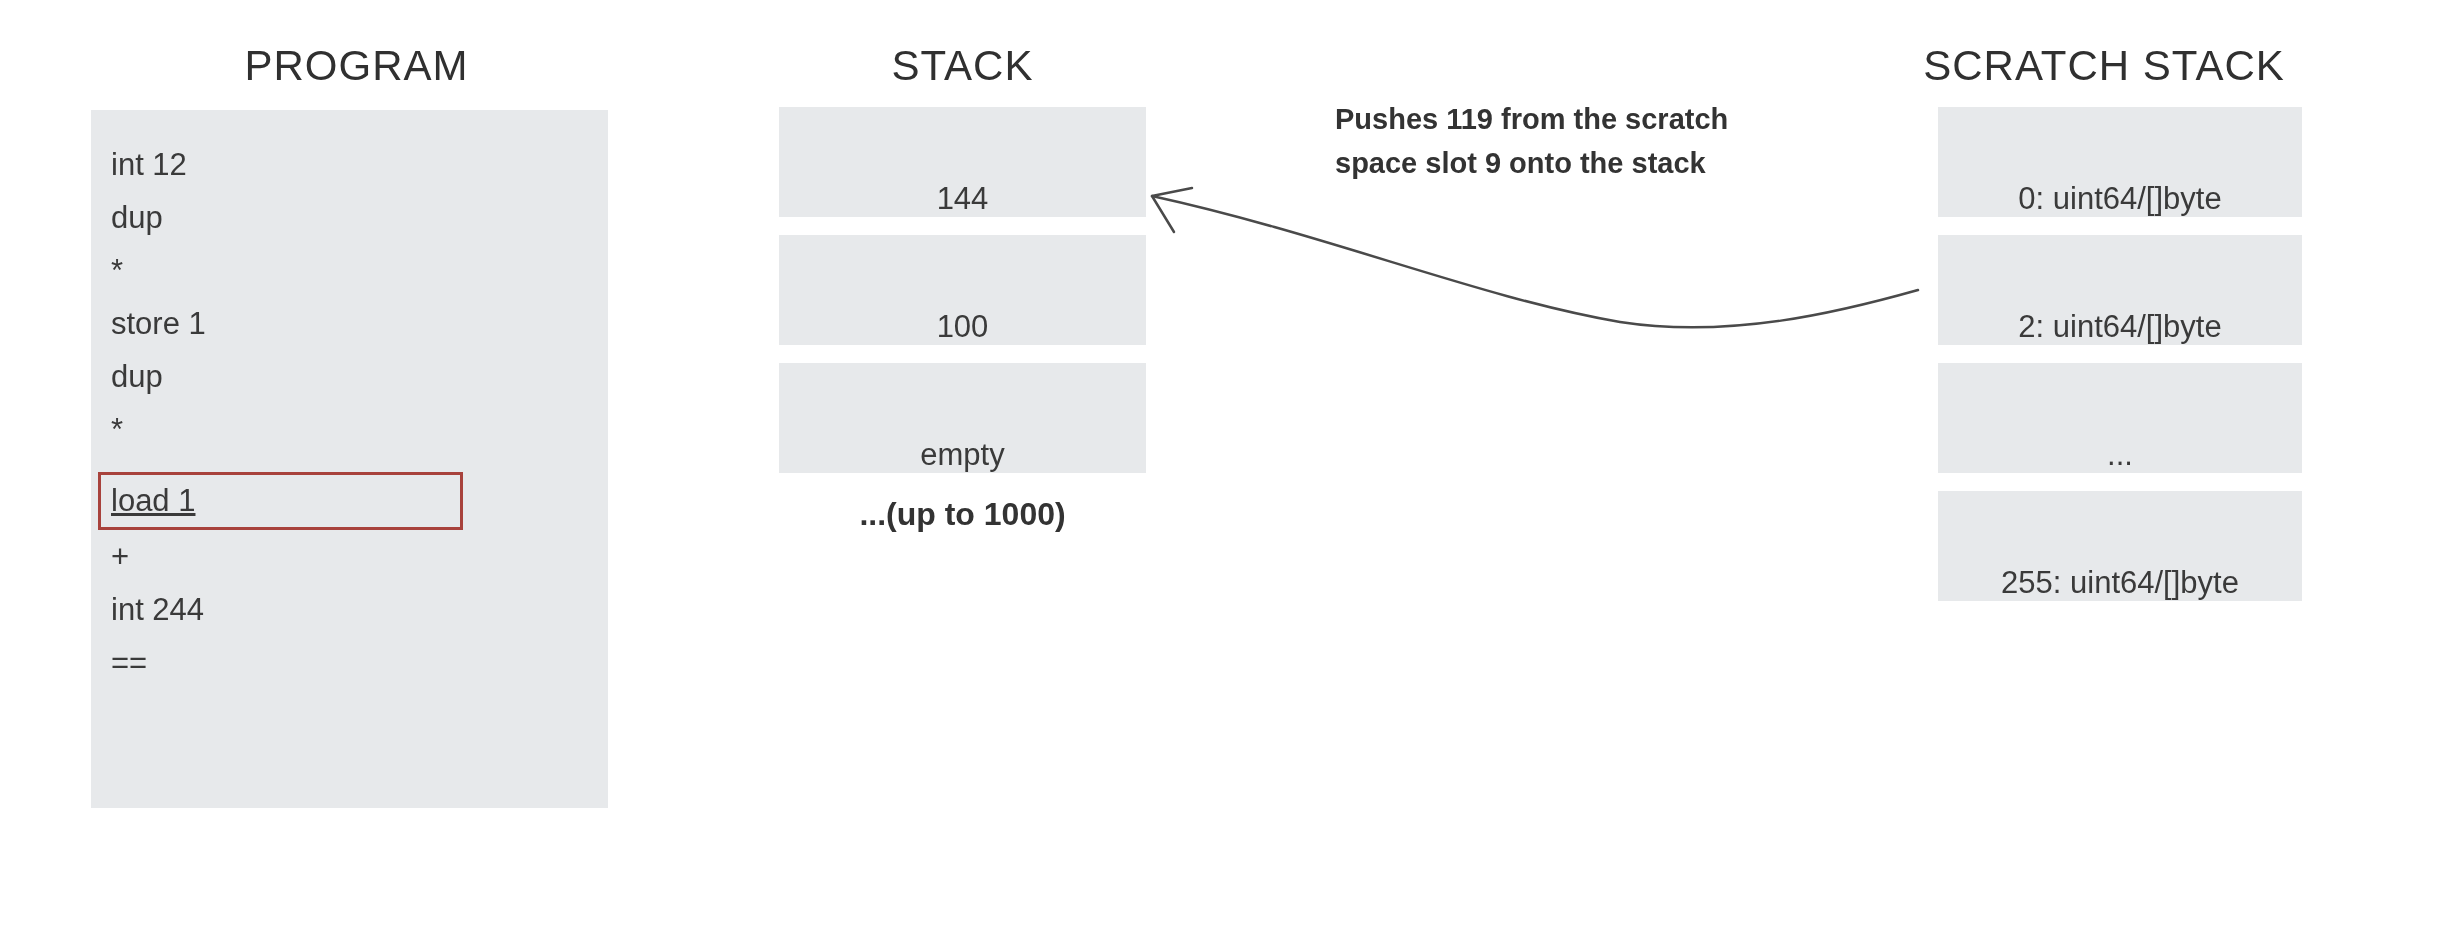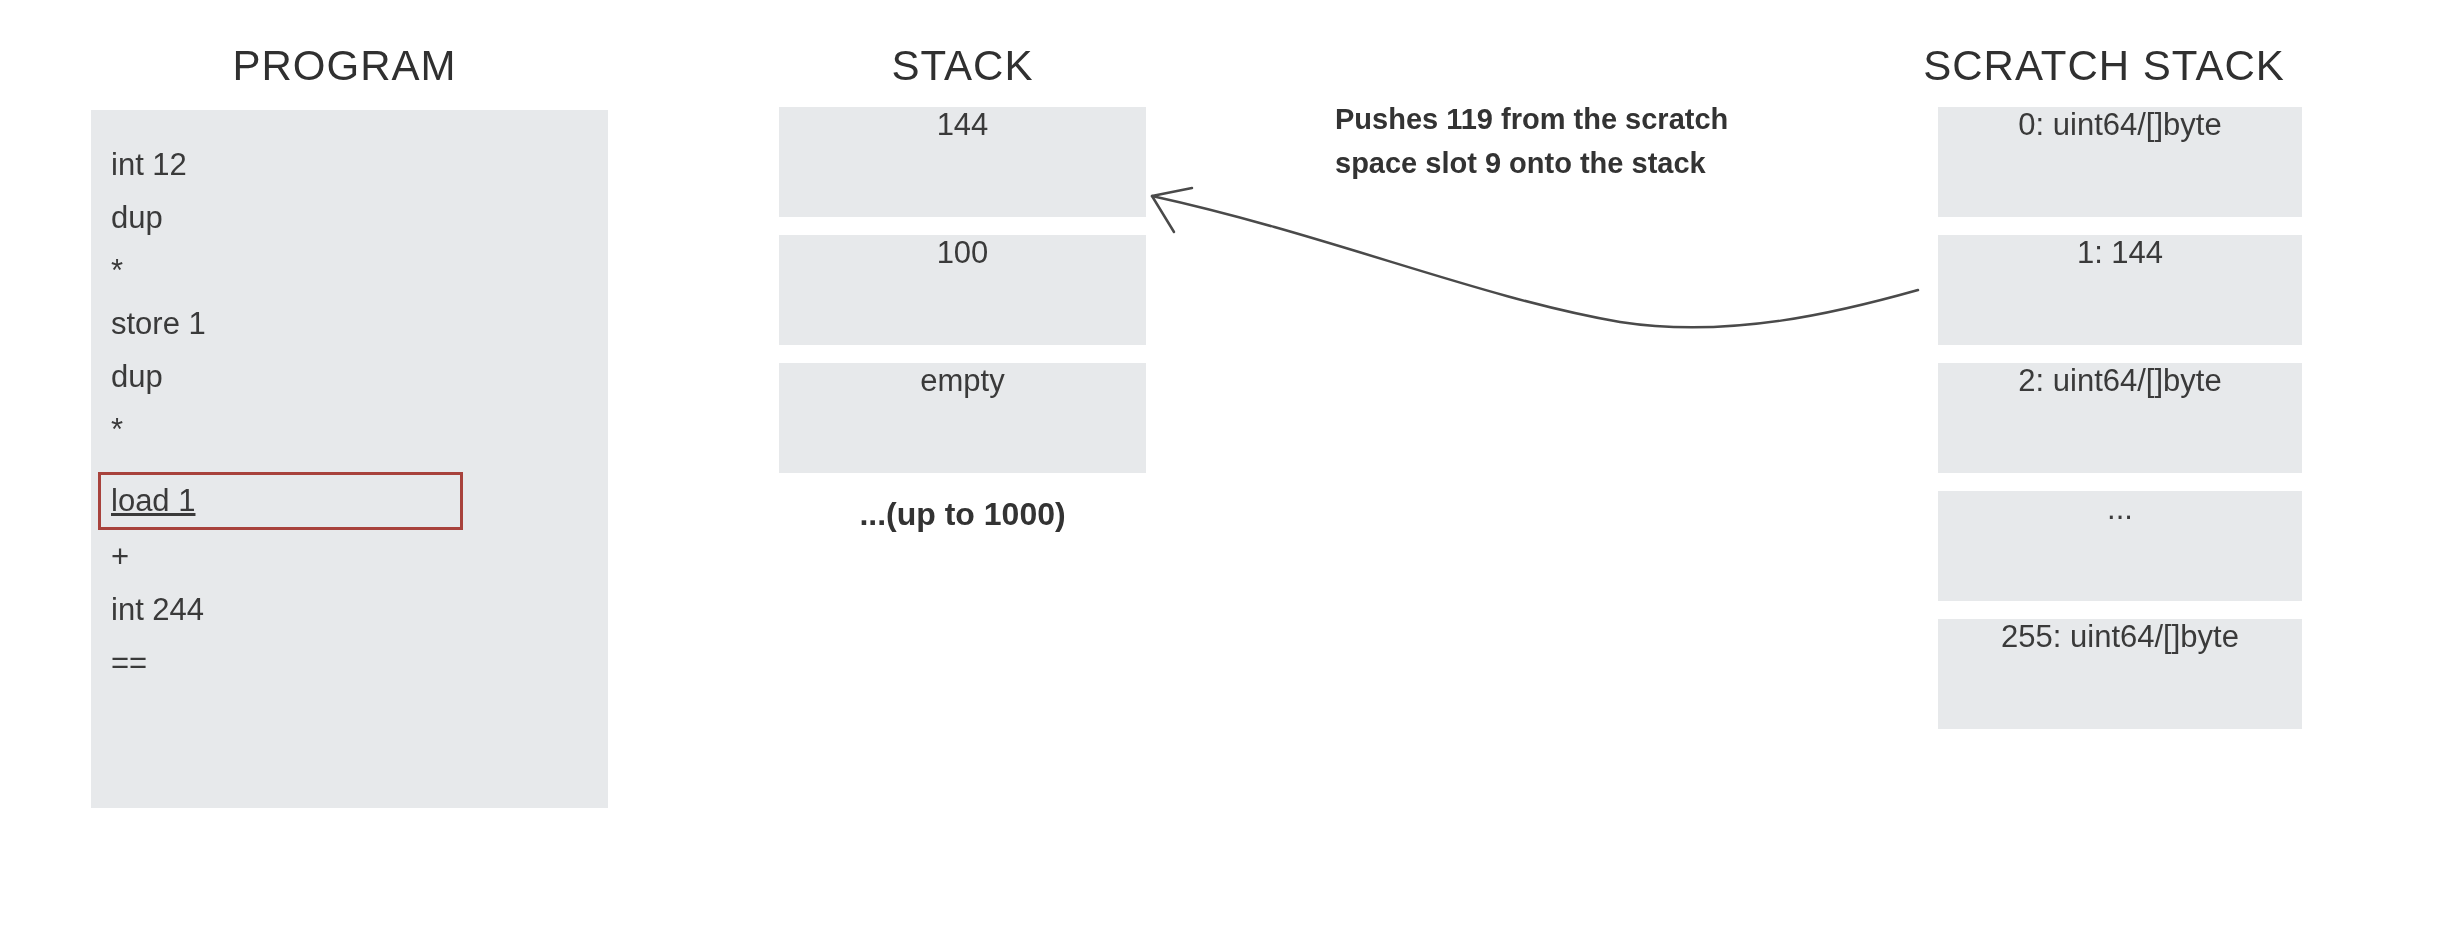--- a/index.html
+++ b/index.html
@@ -29,38 +29,38 @@
     width:365px;height:58px;margin-left:-13px;margin-top:16px;
     border:3px solid var(--highlight,#a8423c);
     box-sizing:border-box;padding-left:10px;text-decoration:underline;
   }
   
   .slot-col{display:flex;flex-direction:column;gap:18px;}
   .stack-col{left:779px;top:107px;width:367px;}
   .scratch-col{left:1922px;top:107px;width:364px;padding-left:16px;}
   .slot{
     height:110px;background:var(--box-fill,#e7e9eb);
-    display:flex;align-items:flex-start;justify-content:center;
+    display:flex;align-items:flex-end;justify-content:center;
     font-size:31px;color:var(--text,#3a3a3a);
   }
   .stack-note{
     left:779px;top:494px;width:367px;
     text-align:center;font-size:32px;line-height:40px;font-weight:600;
     color:#333333;
   }
   .annotation{
     left:1335px;top:97px;
     font-size:29px;line-height:44px;font-weight:600;color:#333333;
   }
   .arrow-svg{left:0;top:0;width:2438px;height:934px;pointer-events:none;}
 </style>
 </head>
 <body style="--box-fill: #e7e9eb; --highlight: #a8423c; --text: #3a3a3a;">
 
-<div class="abs col-title" style="left:86px;top:44px;width:517px;">PROGRAM</div>
+<div class="abs col-title" style="left:98px;top:44px;width:517px;">PROGRAM</div>
 <div class="abs col-title" style="left:779px;top:44px;width:367px;">STACK</div>
 <div class="abs col-title" style="left:1922px;top:44px;width:364px;">SCRATCH STACK</div>
 
 <div class="abs program-box">
 
     <div class="prog-line">
       <span>int 12</span>
     </div>
 
     <div class="prog-line">
@@ -116,23 +116,20 @@
     </div>
   </div>
 <div class="abs stack-note">...(up to 1000)</div>
 
 <div class="abs slot-col scratch-col">
 
     <div class="slot">
       <span>0: uint64/[]byte</span>
     </div>
 
-    <div class="slot">
-      <span>1: 144</span>
-    </div>
 
     <div class="slot">
       <span>2: uint64/[]byte</span>
     </div>
 
     <div class="slot">
       <span>...</span>
     </div>
 
     <div class="slot">

